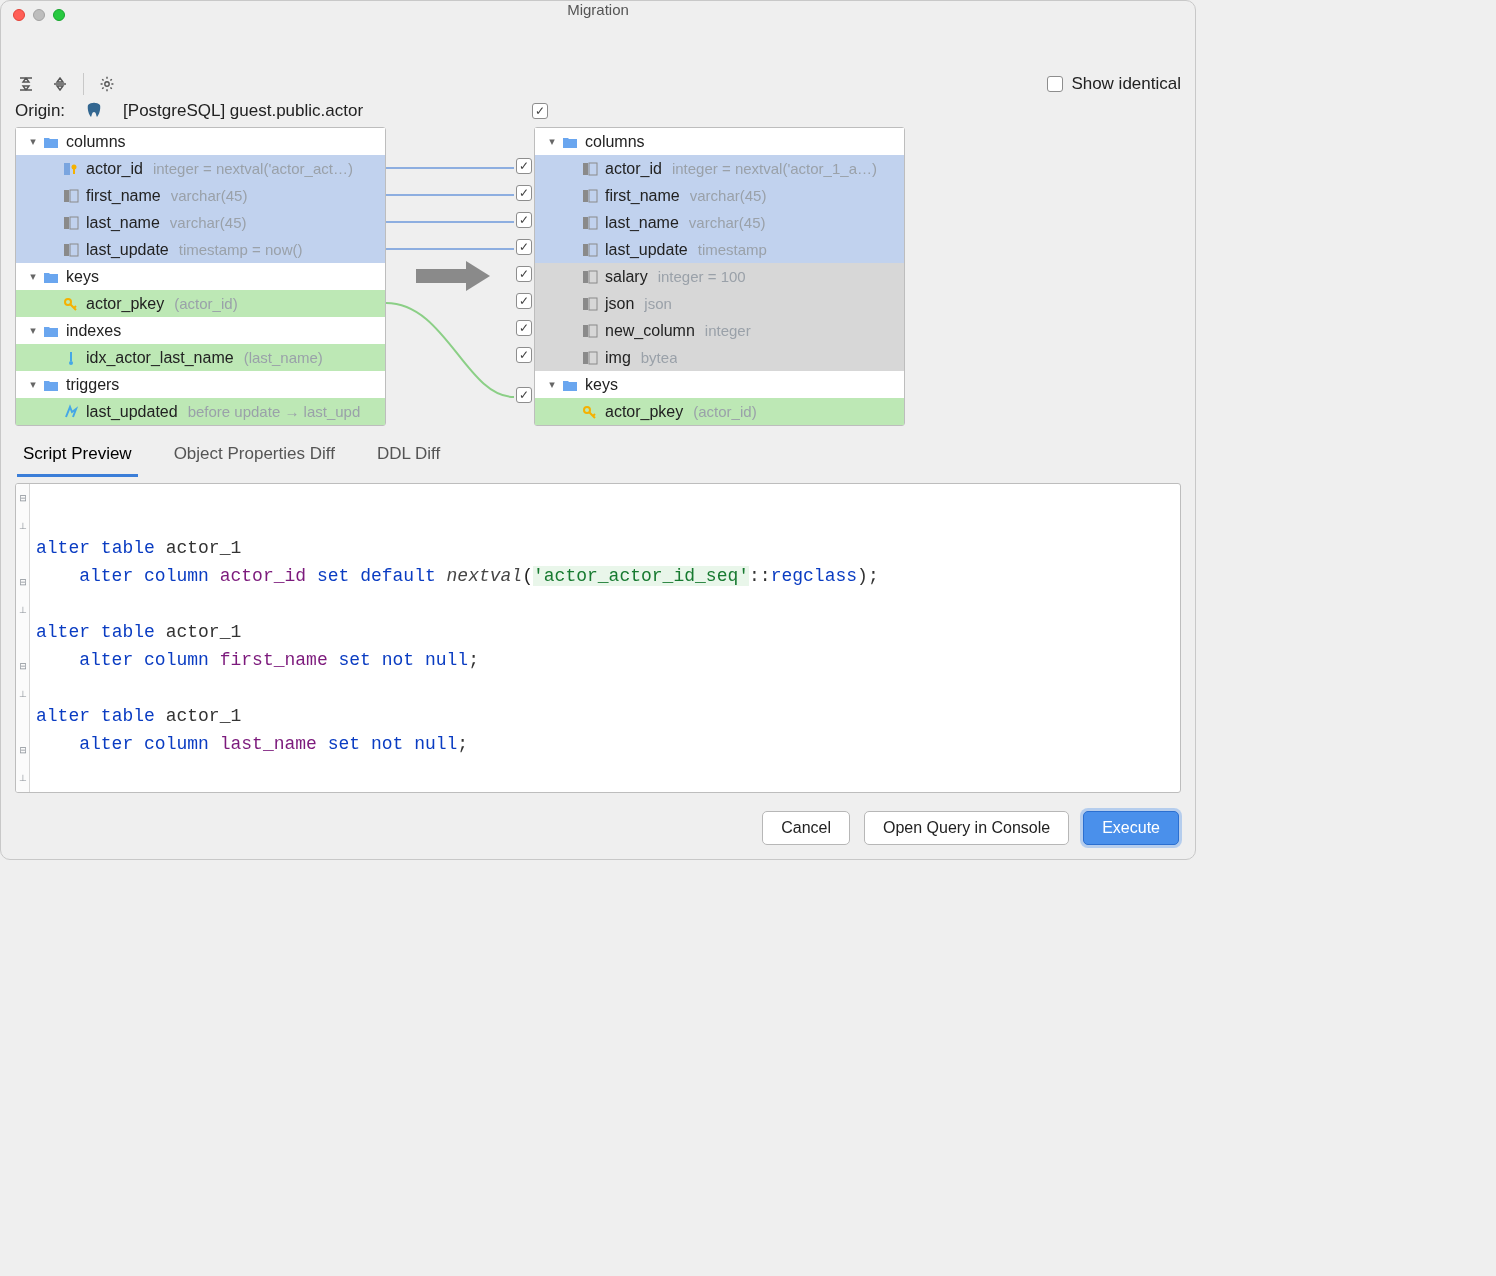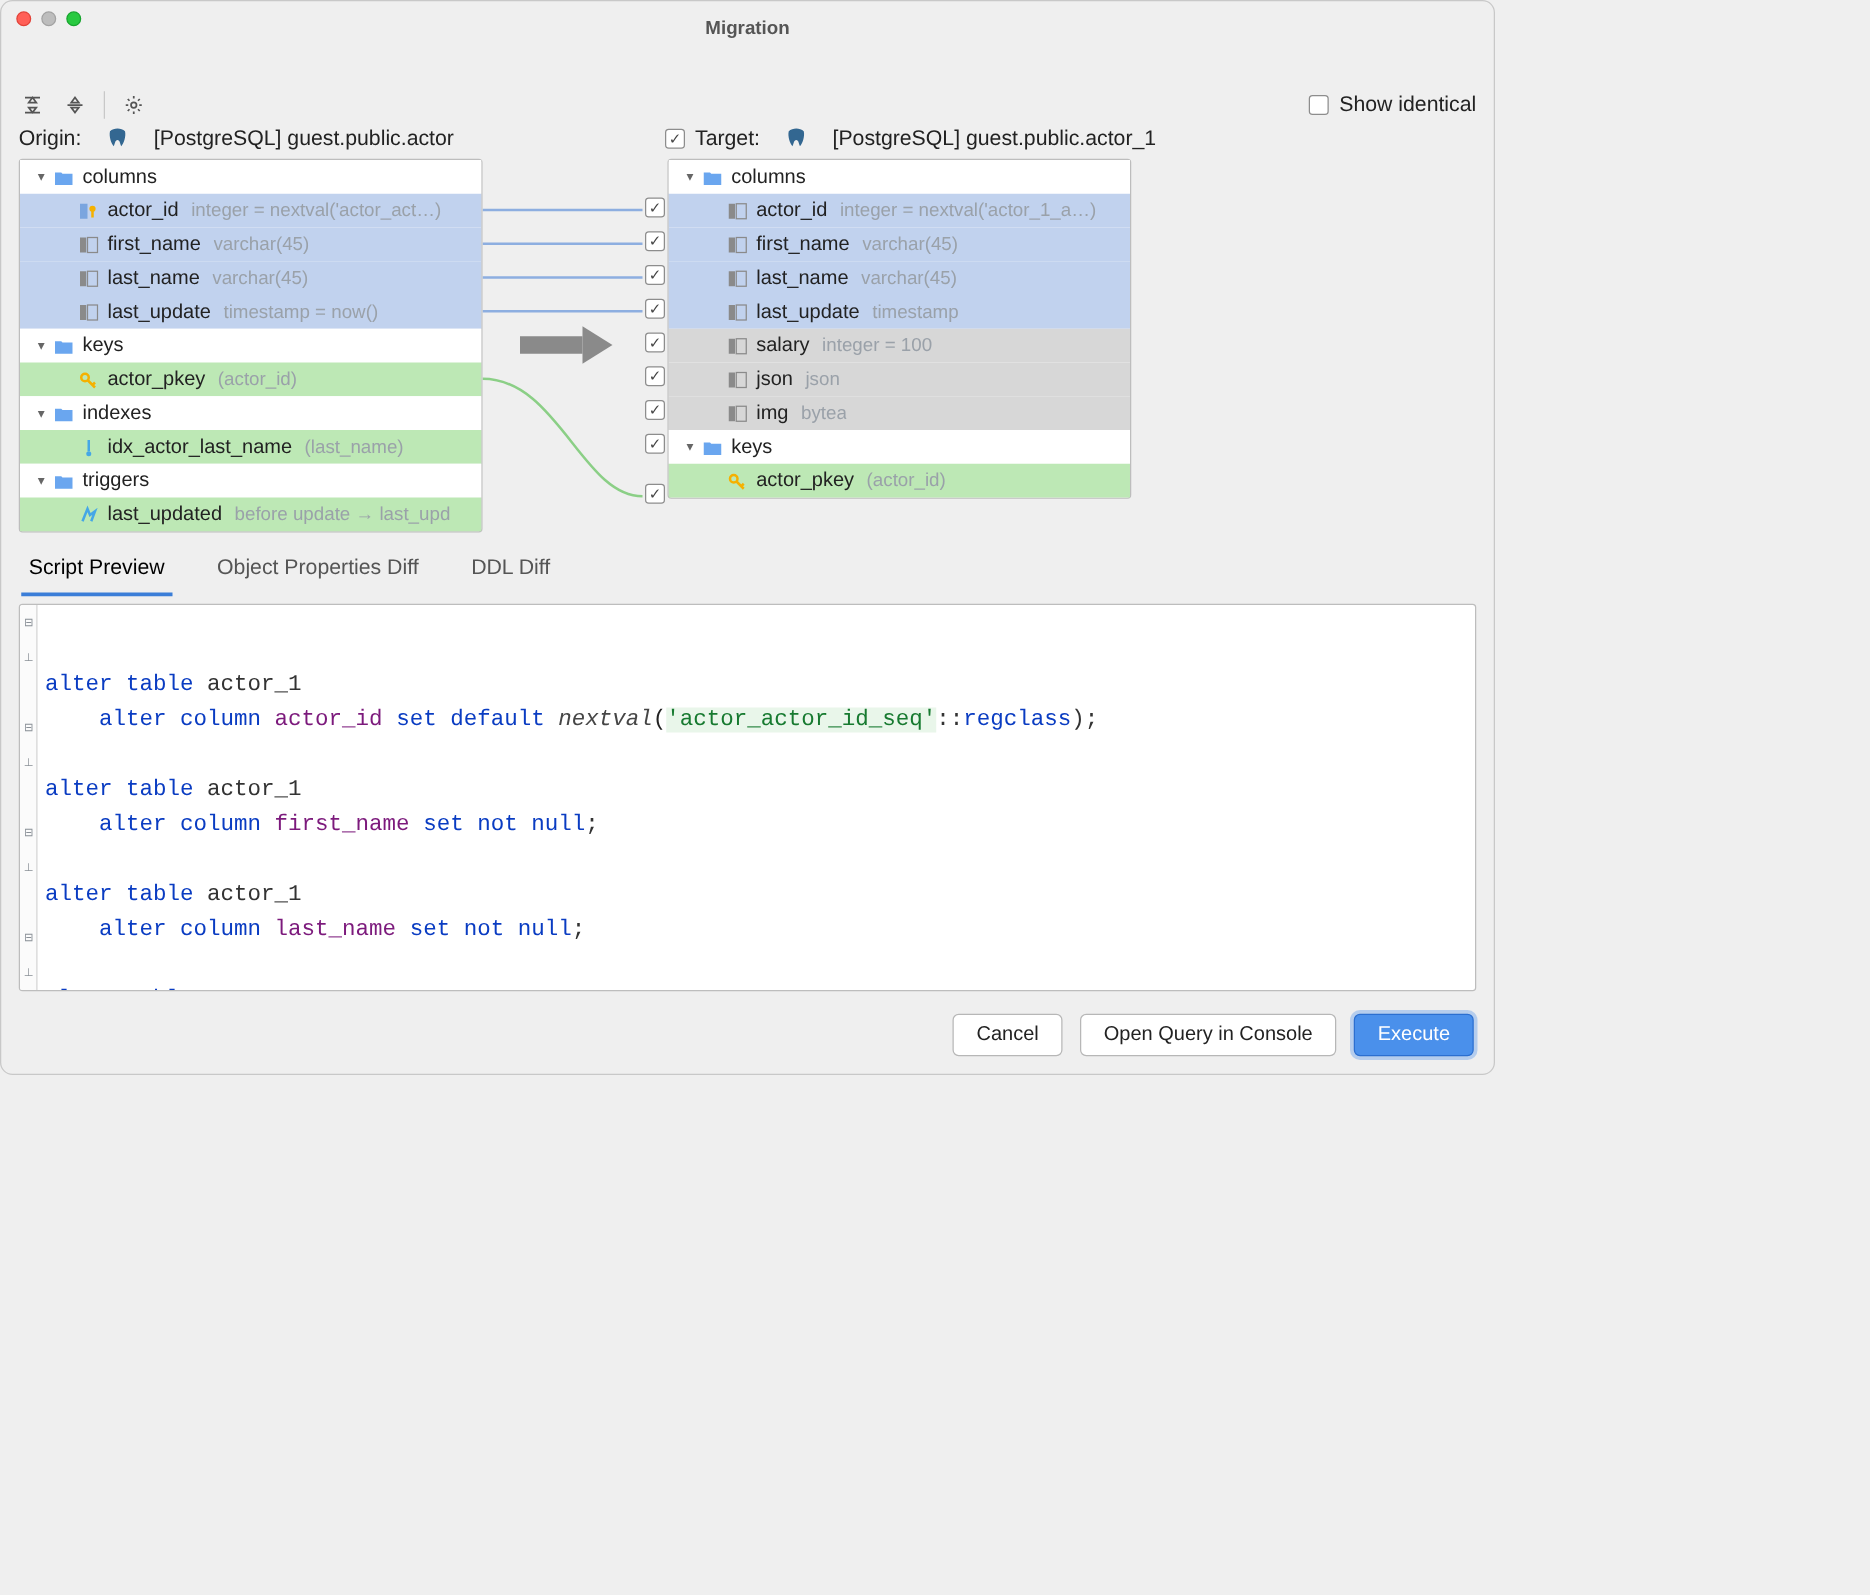--- a/index.html
+++ b/index.html
@@ -30,21 +30,21 @@
     width:1196px;
     font-family:-apple-system,BlinkMacSystemFont,"Segoe UI",Arial,sans-serif;
     font-size:16px;
     color:var(--text);
     background:var(--bg);
     border:1px solid #c8c8c8;
     border-radius:10px;
     overflow:hidden;
   }
   
-  .titlebar{height:30px;position:relative;display:flex;align-items:flex-end;justify-content:center;border-bottom:0;font-weight:bold;}
+  .titlebar{height:30px;position:relative;display:flex;align-items:flex-start;justify-content:center;border-bottom:0;}
   .traffic{position:absolute;left:12px;top:8px;display:flex;gap:8px;}
   .traffic span{width:12px;height:12px;border-radius:50%;display:inline-block;}
   .tl-close{background:#ff5f57;border:1px solid #e24238;}
   .tl-min{background:#bdbdbd;border:1px solid #a2a2a2;}
   .tl-max{background:#28c940;border:1px solid #17a52e;}
   .titlebar .title{font-size:15px;color:#555;}
   
   .toolbar{display:flex;align-items:center;padding:6px 14px;gap:12px;margin-top:36px;}
   .toolbar .spacer{flex:1;}
   .tbtn{width:22px;height:22px;display:flex;align-items:center;justify-content:center;color:#555;cursor:pointer;}
@@ -135,27 +135,20 @@
   <div class="colhead">
     <span>Origin:</span>
     <svg class="pg" viewBox="0 0 18 18">
         <path d="M3 3c3-3 9-3 12 0 1 4-1 10-3 12-1-2-1-5-3-5s-2 3-3 5C4 13 2 7 3 3z" fill="#336791"></path>
       </svg>
     <span>[PostgreSQL] guest.public.actor</span>
   </div>
   <div class="colhead" style="justify-content:flex-end;">
     <span class="chkbox checked"></span>
   </div>
-  <div class="colhead">
-    <span style="margin-left:8px;">Target:</span>
-    <svg class="pg" viewBox="0 0 18 18">
-        <path d="M3 3c3-3 9-3 12 0 1 4-1 10-3 12-1-2-1-5-3-5s-2 3-3 5C4 13 2 7 3 3z" fill="#336791"></path>
-      </svg>
-    <span>[PostgreSQL] guest.public.actor_1</span>
-  </div>
 </div>
 
 <div class="trees">
 
   <div class="tree" style="margin-right:0;">
     <div class="row header">
       <span class="indent1"></span>
         <span class="twisty">▾</span>
       <span class="ico">
           <svg width="16" height="14" viewBox="0 0 16 14">
@@ -387,20 +380,31 @@
     <div class="row gray">
         <span class="indent2"></span>
         <span class="ico">
           <svg width="16" height="16" viewBox="0 0 16 16">
             <rect x="1" y="2" width="5" height="12" fill="#8a8a8a"></rect>
             <rect x="7" y="2" width="8" height="12" fill="none" stroke="#8a8a8a"></rect>
           </svg>
         </span>
         <span class="name">json</span>
         <span class="detail">json</span>
+      </div>
+    <div class="row gray">
+        <span class="indent2"></span>
+        <span class="ico">
+          <svg width="16" height="16" viewBox="0 0 16 16">
+            <rect x="1" y="2" width="5" height="12" fill="#8a8a8a"></rect>
+            <rect x="7" y="2" width="8" height="12" fill="none" stroke="#8a8a8a"></rect>
+          </svg>
+        </span>
+        <span class="name">new_column</span>
+        <span class="detail">integer</span>
       </div>
     <div class="row gray">
         <span class="indent2"></span>
         <span class="ico">
           <svg width="16" height="16" viewBox="0 0 16 16">
             <rect x="1" y="2" width="5" height="12" fill="#8a8a8a"></rect>
             <rect x="7" y="2" width="8" height="12" fill="none" stroke="#8a8a8a"></rect>
           </svg>
         </span>
         <span class="name">img</span>

